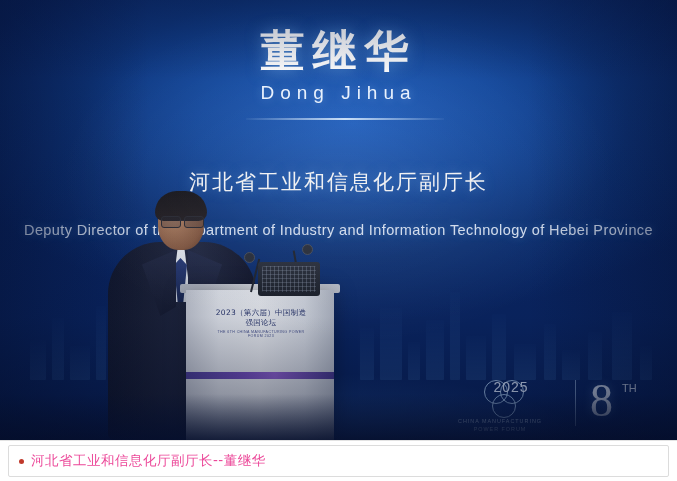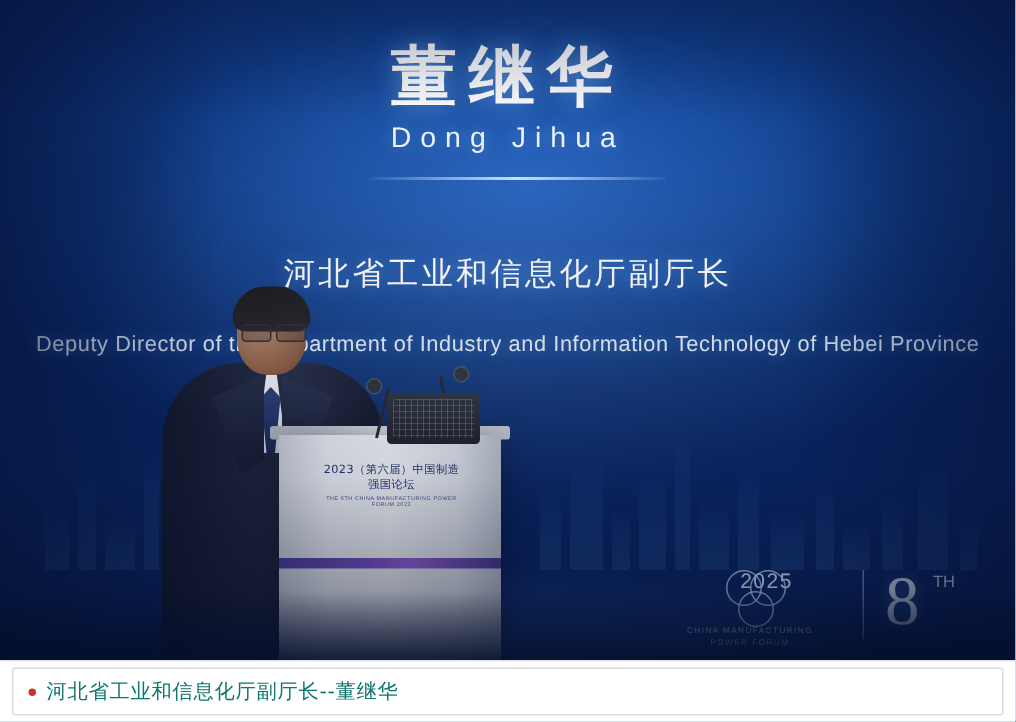--- a/index.html
+++ b/index.html
@@ -405,21 +405,21 @@
   }
   .bullet-dot {
     width: 5px;
     height: 5px;
     border-radius: 50%;
     background: #c0392b;
     margin-right: 7px;
     flex: 0 0 auto;
   }
   .caption-text {
-    color: #0f766e;
+    color: #ec4899;
     font-size: 13.5px;
     letter-spacing: 0.5px;
     font-family: "DejaVu Sans", sans-serif;
     white-space: nowrap;
   }
 </style>
 </head>
 <body>
 
 <div id="page">

